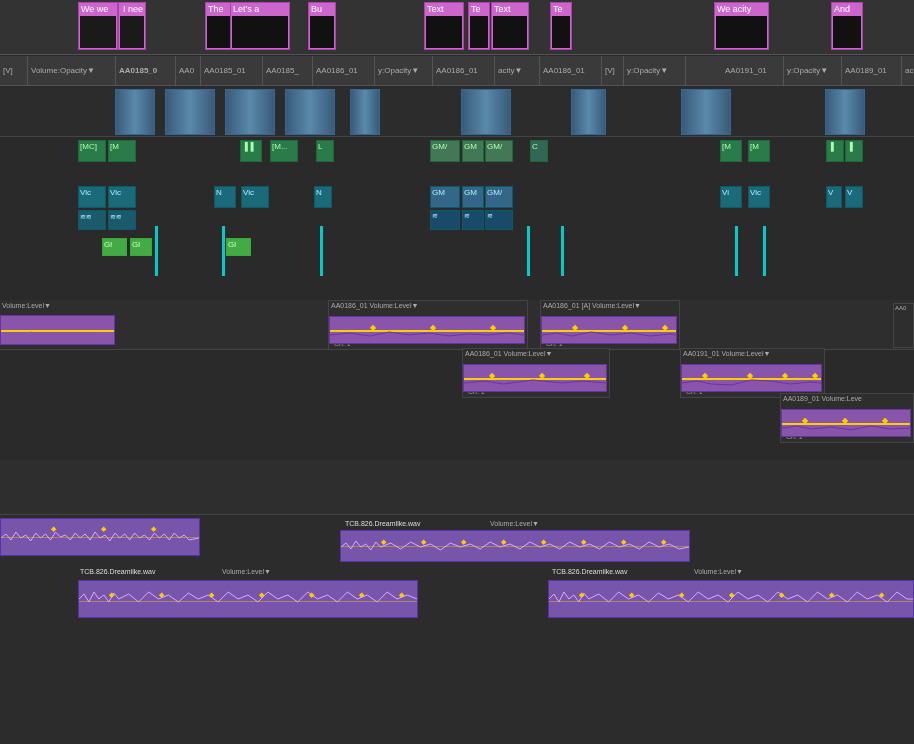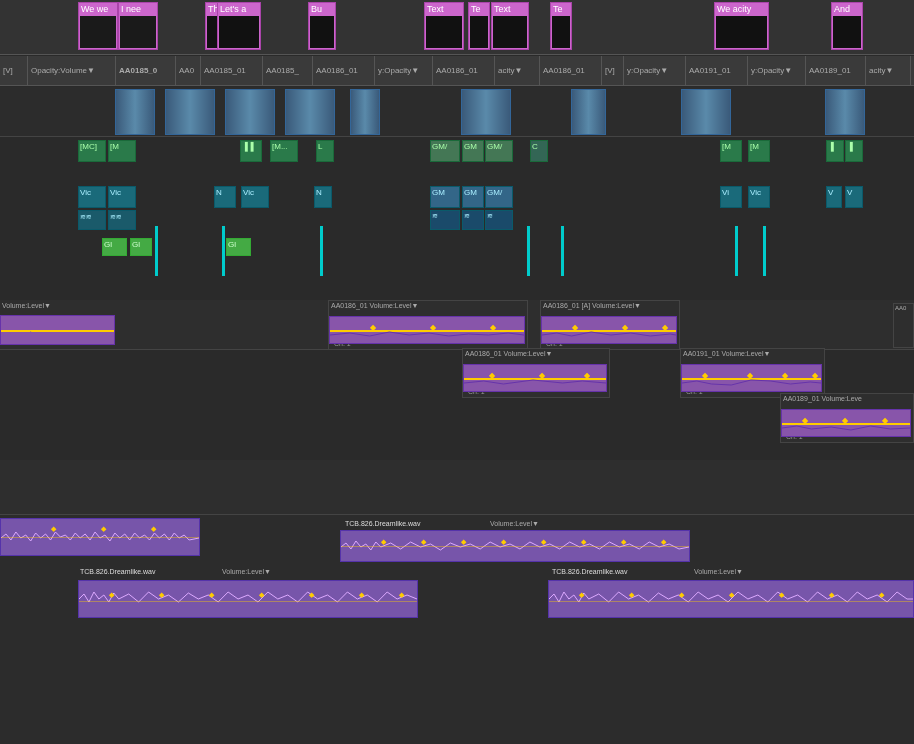--- a/index.html
+++ b/index.html
@@ -201,31 +201,31 @@
 </head>
 <body>
 
 <div class="title-bar">
 
   <div class="title-clip" style="left:78px;width:40px;">
     <div class="clip-label">We we</div>
     <div class="clip-thumb" style="background:#1a1a1a;"></div>
   </div>
 
-  <div class="title-clip" style="left:118px;width:40px;">
+  <div class="title-clip" style="left:118px;width:28px;text-align:right;">
     <div class="clip-label">I nee</div>
     <div class="clip-thumb" style="background:#1a1a1a;"></div>
   </div>
 
   <div class="title-clip" style="left:205px;width:30px;">
     <div class="clip-label">The</div>
     <div class="clip-thumb" style="background:#111;"></div>
   </div>
 
-  <div class="title-clip" style="left:217px;width:44px;">
+  <div class="title-clip" style="left:230px;width:60px;">
     <div class="clip-label">Let's a</div>
     <div class="clip-thumb" style="background:#111;"></div>
   </div>
 
   <div class="title-clip" style="left:308px;width:28px;">
     <div class="clip-label">Bu</div>
     <div class="clip-thumb" style="background:#111;"></div>
   </div>
 
   <div class="title-clip" style="left:424px;width:40px;">
@@ -254,33 +254,33 @@
   </div>
 
   <div class="title-clip" style="left:831px;width:32px;">
     <div class="clip-label">And</div>
     <div class="clip-thumb" style="background:#111;"></div>
   </div>
 </div>
 
 <div class="track-header-row">
   <div class="track-header-cell" style="width:28px;">[V]</div>
-  <div class="track-header-cell" style="width:88px;">Opacity:Volume▼</div>
+  <div class="track-header-cell" style="width:88px;">Volume:Opacity▼</div>
   <div class="track-header-cell" style="width:60px;font-weight:bold;">AA0185_0</div>
   <div class="track-header-cell" style="width:25px;">AA0</div>
   <div class="track-header-cell" style="width:62px;">AA0185_01</div>
   <div class="track-header-cell" style="width:50px;">AA0185_</div>
   <div class="track-header-cell" style="width:62px;">AA0186_01</div>
   <div class="track-header-cell" style="width:58px;">y:Opacity▼</div>
   <div class="track-header-cell" style="width:62px;">AA0186_01</div>
   <div class="track-header-cell" style="width:45px;">acity▼</div>
   <div class="track-header-cell" style="width:62px;">AA0186_01</div>
   <div class="track-header-cell" style="width:22px;">[V]</div>
   <div class="track-header-cell" style="width:62px;">y:Opacity▼</div>
-  <div class="track-header-cell" style="width:62px;">AA0191_01</div>
+  <div class="track-header-cell" style="width:62px;margin-left:36px;">AA0191_01</div>
   <div class="track-header-cell" style="width:58px;">y:Opacity▼</div>
   <div class="track-header-cell" style="width:60px;">AA0189_01</div>
   <div class="track-header-cell" style="width:45px;">acity▼</div>
 </div>
 
 <div class="video-track-row">
 
   <div class="video-clip" style="left:115px;width:40px;">
     <div class="thumb-strip vc-brown"></div>
   </div>

